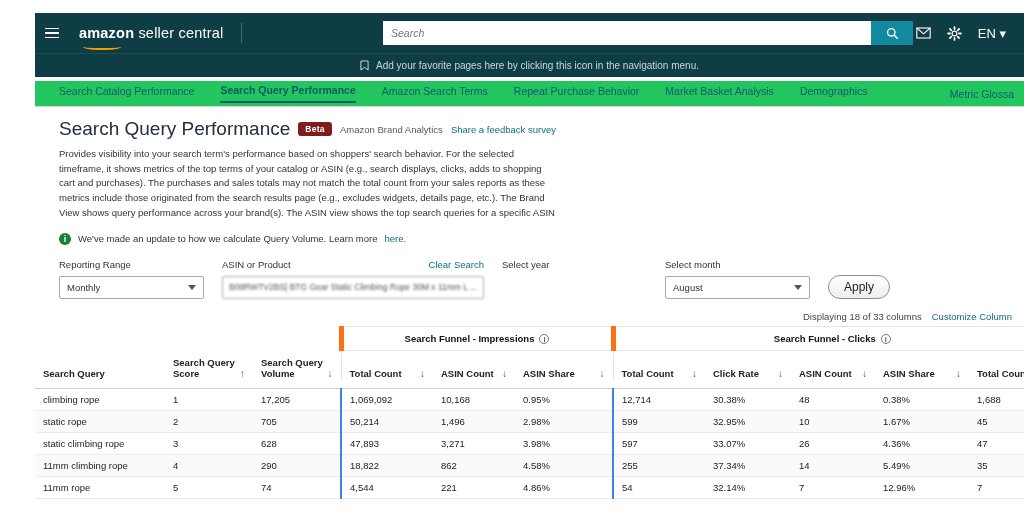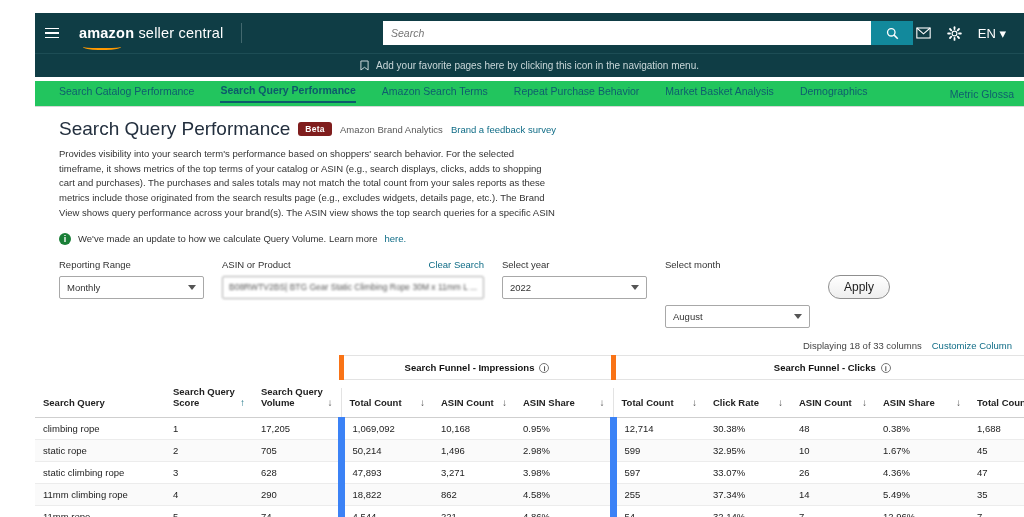--- a/index.html
+++ b/index.html
@@ -188,21 +188,21 @@
     font-weight: 700; padding: 6px 8px 8px 8px; vertical-align: bottom;
     border-bottom: 1px solid #cfcfcf; line-height: 1.25;
   }
   .hdr-row th.vl { border-left: 1px solid #e3e3e3; }
   .hdr-cell { display: flex; align-items: flex-end; justify-content: space-between; gap: 4px; }
   .sort { color: #555555; font-size: 10px; }
   .sort.up { color: #0d6a7c; font-weight: 700; }
   tbody td {
     padding: 5px 8px; border-bottom: 1px solid #ececec; white-space: nowrap;
   }
-  tbody td.vl { border-left: 7px solid #3b82f6; }
+  tbody td.vl { border-left: 2px solid #3b82f6; }
   tbody tr:nth-child(even) { background: #fafafa; }
   .info-i {
     display: inline-flex; width: 10px; height: 10px; border-radius: 50%;
     border: 1px solid #777; color: #555; font-size: 7.5px;
     align-items: center; justify-content: center; margin-left: 5px;
     vertical-align: middle; font-weight: 700;
   }
   .cut { position: absolute; left: 0; right: 0; bottom: 0; height: 8px; background: #ffffff; }
 </style>
 </head>
@@ -282,21 +282,21 @@
     <div class="metric-gloss">Metric Glossa</div>
   </div>
 
   <div class="card">
     <div class="card-inner">
 
       <div class="page-title-row">
         <div class="page-title">Search Query Performance</div>
         <div class="beta-badge">Beta</div>
         <div class="sub-label">Amazon Brand Analytics</div>
-        <div class="feedback-link">Brand a feedback survey</div>
+        <div class="feedback-link">Share a feedback survey</div>
       </div>
 
       <div class="desc">Provides visibility into your search term's performance based on shoppers' search behavior. For the selected timeframe, it shows metrics of the top terms of your catalog or ASIN (e.g., search displays, clicks, adds to shopping cart and purchases). The purchases and sales totals may not match the total count from your sales reports as these metrics include those originated from the search results page (e.g., excludes widgets, details page, etc.). The Brand View shows query performance across your brand(s). The ASIN view shows the top search queries for a specific ASIN</div>
 
 
       <div class="notice">
         <span class="notice-dot">i</span>
         <span>We've made an update to how we calculate Query Volume. Learn more</span>
         <a href="#">here.</a>
       </div>
@@ -317,27 +317,23 @@
             <span>ASIN or Product</span>
             <span class="clear-link">Clear Search</span>
           </div>
           <div class="input-box blur">B08RWTV2BS| BTG Gear Static Climbing Rope 30M x 11mm L ...</div>
         </div>
 
         <div class="field" style="width:145px;">
           <div class="field-label">
               <span>Select year</span>
             </div>
-          <div class="select-box">
-            <span>2022</span>
-            <span class="caret"></span>
-          </div>
         </div>
 
-        <div class="field" style="width:145px;gap:29px;">
+        <div class="field" style="width:145px;">
           <div class="field-label">
               <span>Select month</span>
             </div>
           <div class="select-box">
             <span>August</span>
             <span class="caret"></span>
           </div>
         </div>
 
         <div class="apply-btn">Apply</div>

